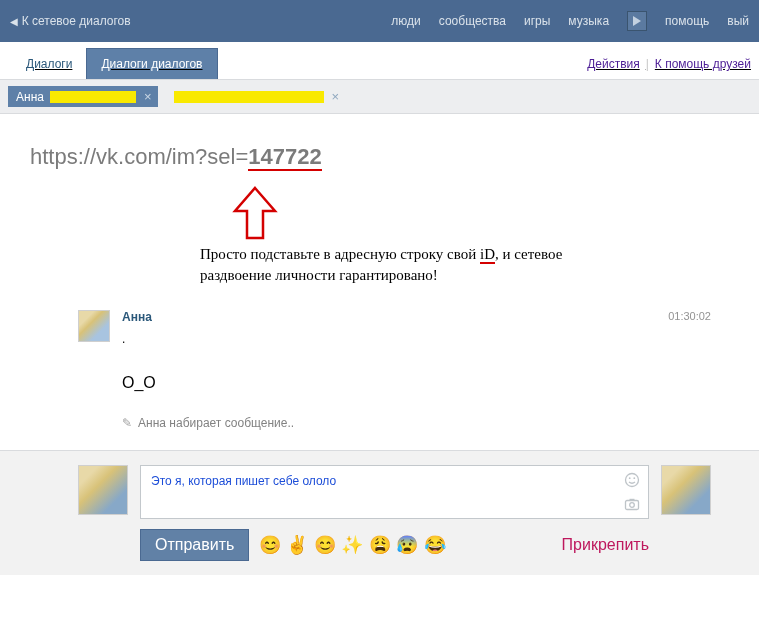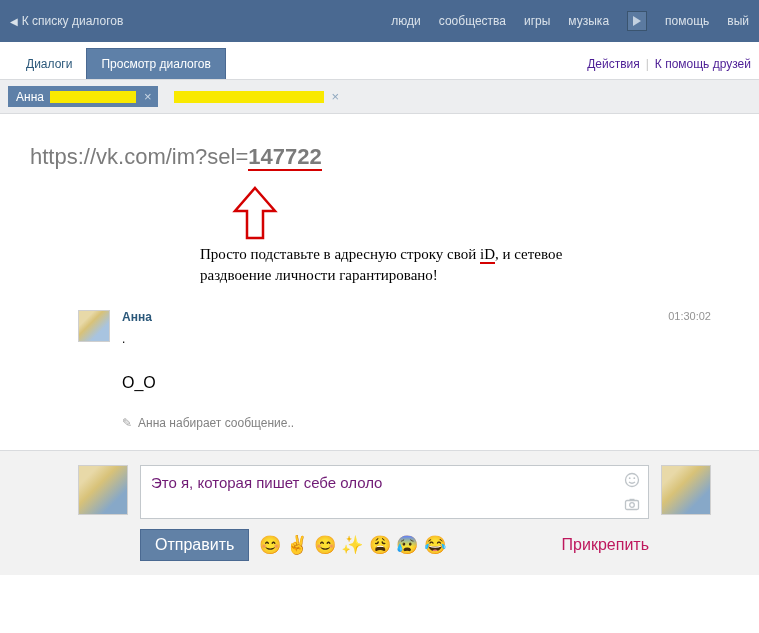--- a/index.html
+++ b/index.html
@@ -6,21 +6,21 @@
   body { font-family: Tahoma, Arial, sans-serif; font-size: 11px; background: #fff; width: 759px; }
   
   .topbar { background: #4a6991; height: 42px; display: flex; align-items: center; padding: 0 10px; color: #dae2ea; }
   .topbar-back { display: flex; align-items: center; gap: 4px; font-size: 12px; cursor: pointer; }
   .topbar-back .chev { font-size: 10px; }
   .topbar-nav { display: flex; align-items: center; gap: 18px; margin-left: auto; font-size: 12px; }
   .topbar-nav span { cursor: pointer; }
   .play-btn { width: 20px; height: 20px; background: #5b7aa0; display: flex; align-items: center; justify-content: center; border: 1px solid #3a546f; }
   .play-btn svg { fill: #c3d1e0; }
   
-  .tabbar { border-bottom: 1px solid #d9dbde; height: 36px; display: flex; align-items: flex-end; padding: 0 8px 0 12px; position: relative; margin-top: 2px;}
+  .tabbar { border-bottom: 1px solid #d9dbde; height: 36px; display: flex; align-items: flex-end; padding: 0 8px 0 12px; position: relative; margin-top: 2px; text-decoration: underline;}
   .tab { padding: 8px 14px; color: #2b587a; font-size: 12px; cursor: pointer; }
   .tab.active { background: #5e80a8; color: #fff; border: 1px solid #4a6991; border-bottom: none; }
   .tabbar-right { margin-left: auto; display: flex; align-items: center; gap: 6px; padding-bottom: 8px; color: #2b587a; font-size: 12px; }
   .tabbar-right a { color: #4c1d95; cursor: pointer; }
   .sep { color: #c7c7c7; }
   
   .convbar { background: #edeef0; padding: 6px 8px; display: flex; gap: 8px; border-bottom: 1px solid #d9dbde; }
   .conv { display: flex; align-items: center; gap: 6px; padding: 3px 4px 3px 8px; font-size: 12px; color: #2b587a; }
   .conv.active { background: #5e80a8; color: #fff; }
   .redacted { background: #f9e900; display: inline-block; height: 12px; }
@@ -42,54 +42,54 @@
   .msg-time { position: absolute; right: 0; top: 0; color: #939393; font-size: 11px; }
   .msg-text { color: #000; font-size: 12px; margin-top: 8px; }
   .msg-text2 { color: #000; font-size: 16px; margin-top: 28px; }
   .typing { color: #828282; font-size: 12px; margin-top: 24px; display: flex; align-items: center; gap: 6px; }
   .pencil { color: #a0a0a0; }
   
   .composer-wrap { background: #f2f2f2; border-top: 1px solid #d9dbde; padding: 14px 48px 14px 78px; display: flex; gap: 12px; align-items: flex-start; }
   .avatar-big { width: 50px; height: 50px; background: linear-gradient(135deg,#e8d9a8 20%, #d8c278 40%, #87a8c8 75%); border:1px solid #cfcfcf; }
   .composer-col { flex: 1; display: flex; flex-direction: column; gap: 10px; }
   .composer-box { background: #fff; border: 1px solid #c3c8cc; height: 54px; position: relative; padding: 8px 60px 8px 10px; }
-  .composer-input { border: none; outline: none; width: 100%; font-size: 15px; color: #701a75; font-family: inherit; }
+  .composer-input { border: none; outline: none; width: 100%; font-size: 12px; color: #1d4ed8; font-family: inherit; }
   .composer-icons { position: absolute; right: 8px; top: 6px; display: flex; flex-direction: column; gap: 8px; }
   .ci { width: 16px; height: 16px; cursor: pointer; opacity: 0.55; }
   .composer-actions { display: flex; align-items: center; gap: 10px; }
   .send-btn { background: #6181a6; color: #fff; border: 1px solid #4a6991; padding: 6px 14px; font-size: 16px; cursor: pointer; font-family: inherit; }
   .emoji-row { display: flex; gap: 5px; font-size: 18px; }
   .attach { margin-left: auto; color: #be185d; font-size: 16px; cursor: pointer; }
 </style>
 </head>
 <body>
 
 <div class="topbar">
   <div class="topbar-back">
     <span class="chev">◀</span>
-    <span>К списку диалогов</span>
+    <span>К сетевое диалогов</span>
   </div>
   <div class="topbar-nav">
     <span>люди</span>
     <span>сообщества</span>
     <span>игры</span>
     <span>музыка</span>
     <span class="play-btn">
       <svg width="8" height="10" viewBox="0 0 8 10">
           <path d="M0 0 L8 5 L0 10 Z"></path>
         </svg>
     </span>
     <span>помощь</span>
     <span>вый</span>
   </div>
 </div>
 
 <div class="tabbar">
   <div class="tab">Диалоги</div>
-  <div class="tab active">Просмотр диалогов</div>
+  <div class="tab active">Диалоги диалогов</div>
   <div class="tabbar-right">
     <a>Действия</a>
     <span class="sep">|</span>
     <a>К помощь друзей</a>
   </div>
 </div>
 
 <div class="convbar">
   <div class="conv active">
     <span>Анна</span>

